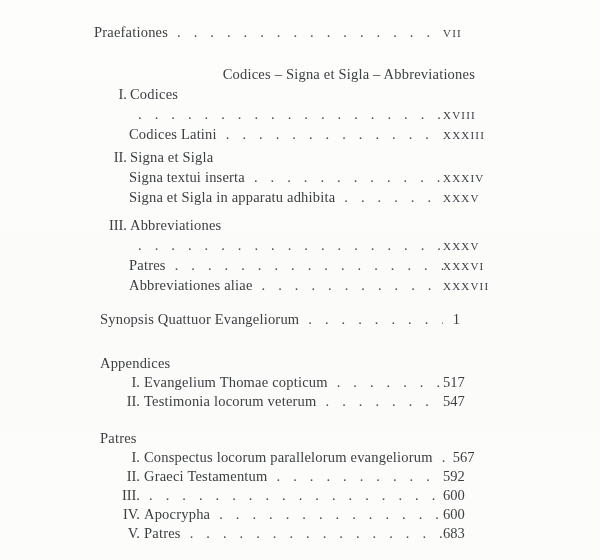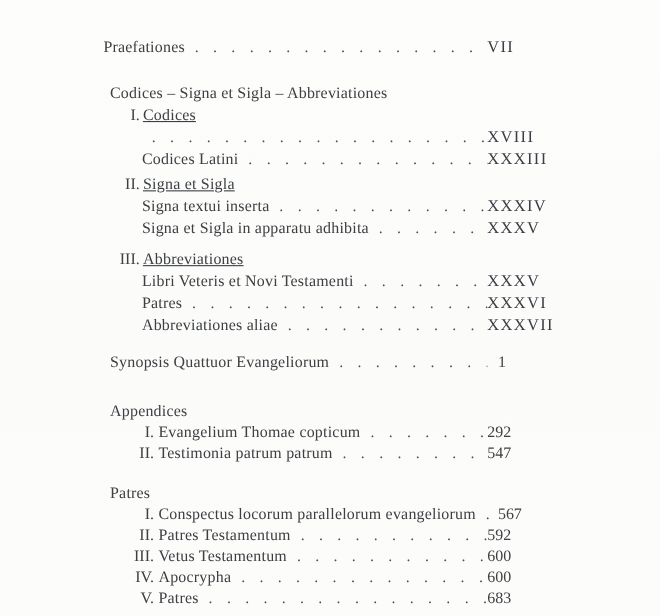--- a/index.html
+++ b/index.html
@@ -8,47 +8,47 @@
     width: 600px;
     height: 560px;
     overflow: hidden;
     background: #fcfcfb;
   }
   .scan-page {
     position: relative;
     width: 600px;
     height: 560px;
     box-sizing: border-box;
-    padding-top: 33px;
+    padding-top: 22px;
     font-family: "Liberation Serif", "DejaVu Serif", serif;
     font-size: 14.5px;
     color: #3d4043;
     background: linear-gradient(180deg, #fdfdfc 0%, #fbfbfa 55%, #fcfcfb 100%);
   }
   .row {
     display: flex;
     align-items: baseline;
     height: 20px;
     line-height: 20px;
     padding-right: 125px; 
     white-space: nowrap;
   }
   .row.tight { height: 19px; line-height: 19px; }
 
   
   .lvl0 { padding-left: 100px; }
   .lvl0.first { padding-left: 94px; }
   .lvl2 { padding-left: 129px; }
   .lvl1 .num { flex: none; width: 127px; text-align: right; }
-  .lvl1 .label { margin-left: 3px; text-decoration: underline; }
+  .lvl1 .label { margin-left: 3px; }
   .lvlA .num { flex: none; width: 140px; text-align: right; }
   .lvlA .label { margin-left: 4px; }
 
   
-  .gap-a { margin-top: 22px; }
+  .gap-a { margin-top: 22px; justify-content: flex-end; }
   .gap-b { margin-top: 3px; }
   .gap-c { margin-top: 8px; }
   .gap-d { margin-top: 14px; align-items: flex-end; }
   .gap-e { margin-top: 24px; }
   .gap-f { margin-top: 18px; }
 
   .label { flex: none; letter-spacing: 0.2px; }
 
   .leader {
     flex: 1 1 0;
@@ -62,21 +62,21 @@
   }
 
   .page {
     flex: none;
     width: 32px;
     white-space: nowrap;
     overflow: visible;
   }
   .page.roman {
     text-align: left;
-    font-size: 15px;
+    font-size: 11px;
     letter-spacing: 1.2px;
     color: #3a3e45;
   }
   .page.arabic {
     box-sizing: border-box;
     text-align: right;
     padding-right: 15px;
   }
 </style>
 </head>
@@ -126,21 +126,20 @@
     <span class="leader">..............................</span>
     <span class="page roman">XXXV</span>
   </div>
 
   <div class="row lvl1 gap-c">
     <span class="num">III.</span>
     <span class="label">Abbreviationes</span>
   </div>
 
   <div class="row lvl2">
-    <span class="label">Libri Veteris et Novi Testamenti</span>
     <span class="leader">..............................</span>
     <span class="page roman">XXXV</span>
   </div>
 
   <div class="row lvl2">
     <span class="label">Patres</span>
     <span class="leader">..............................</span>
     <span class="page roman">XXXVI</span>
   </div>
 
@@ -157,51 +156,50 @@
   </div>
 
   <div class="row lvl0 gap-e">
     <span class="label">Appendices</span>
   </div>
 
   <div class="row lvlA tight">
     <span class="num">I.</span>
     <span class="label">Evangelium Thomae copticum</span>
     <span class="leader">..............................</span>
-    <span class="page arabic">292</span>
+    <span class="page arabic">517</span>
   </div>
 
   <div class="row lvlA tight">
     <span class="num">II.</span>
-    <span class="label">Testimonia patrum patrum</span>
+    <span class="label">Testimonia locorum veterum</span>
     <span class="leader">..............................</span>
     <span class="page arabic">547</span>
   </div>
 
   <div class="row lvl0 tight gap-f">
     <span class="label">Patres</span>
   </div>
 
   <div class="row lvlA tight">
     <span class="num">I.</span>
     <span class="label">Conspectus locorum parallelorum evangeliorum</span>
     <span class="leader">..............................</span>
     <span class="page arabic">567</span>
   </div>
 
   <div class="row lvlA tight">
     <span class="num">II.</span>
-    <span class="label">Patres Testamentum</span>
+    <span class="label">Graeci Testamentum</span>
     <span class="leader">..............................</span>
     <span class="page arabic">592</span>
   </div>
 
   <div class="row lvlA tight">
     <span class="num">III.</span>
-    <span class="label">Vetus Testamentum</span>
     <span class="leader">..............................</span>
     <span class="page arabic">600</span>
   </div>
 
   <div class="row lvlA tight">
     <span class="num">IV.</span>
     <span class="label">Apocrypha</span>
     <span class="leader">..............................</span>
     <span class="page arabic">600</span>
   </div>

